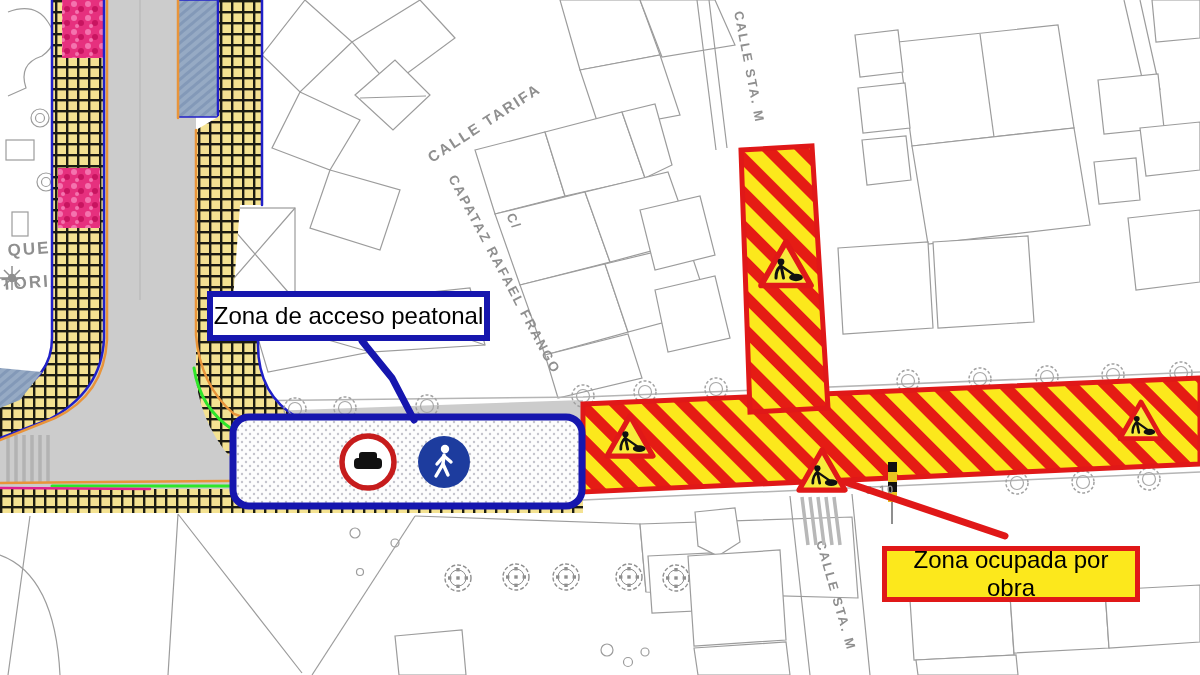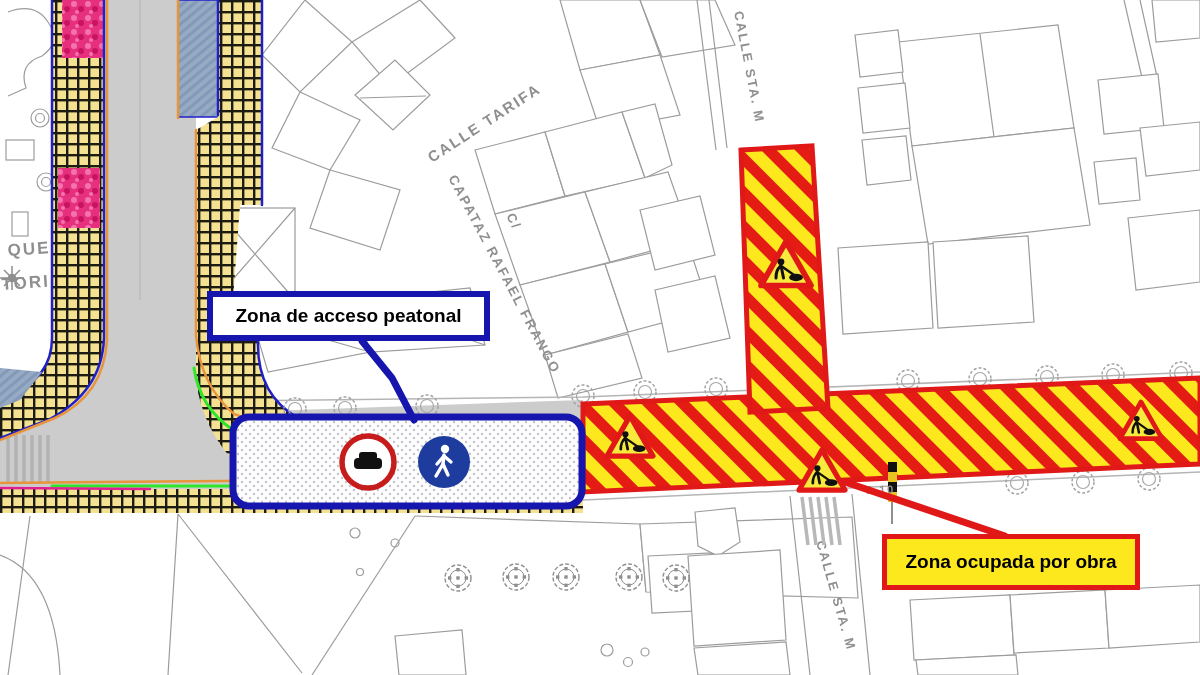--- a/index.html
+++ b/index.html
@@ -4,23 +4,23 @@
 <style>
   html,body{margin:0;padding:0;background:#ffffff;}
   .stage{position:relative;width:1200px;height:675px;overflow:hidden;background:#fff;
          font-family:"Liberation Sans",sans-serif;}
   svg{position:absolute;left:0;top:0;}
   .b{fill:#ffffff;stroke:#9c9c9c;stroke-width:1.2;}
   .bl{fill:none;stroke:#9c9c9c;stroke-width:1.2;}
   .curb{fill:none;stroke:#b5b5b5;stroke-width:1.5;}
   .st{fill:#8f8f8f;font-weight:bold;letter-spacing:2px;font-family:"Liberation Sans",sans-serif;}
   .callout{position:absolute;display:flex;align-items:center;justify-content:center;
-           text-align:center;font-weight:bold;font-size:19px;color:#000;box-sizing:border-box;}
+           text-align:center;font-weight:normal;font-size:24px;color:#000;box-sizing:border-box;}
   .callout.blue{background:#ffffff;border:6px solid #1616ae;}
-  .callout.red{background:#fce81c;border:5px solid #e01818;}
+  .callout.red{background:#fce81c;border:5px solid #e01818;margin-top:12px;}
 </style>
 </head>
 <body>
 
 <div class="stage">
 <svg width="1200" height="675" viewBox="0 0 1200 675">
   <defs>
     <pattern id="ck" width="11" height="11" patternUnits="userSpaceOnUse">
       <rect width="11" height="11" fill="#1b1b12"></rect>
       <rect x="2.4" y="2.4" width="8.6" height="8.6" fill="#f4e292"></rect>

